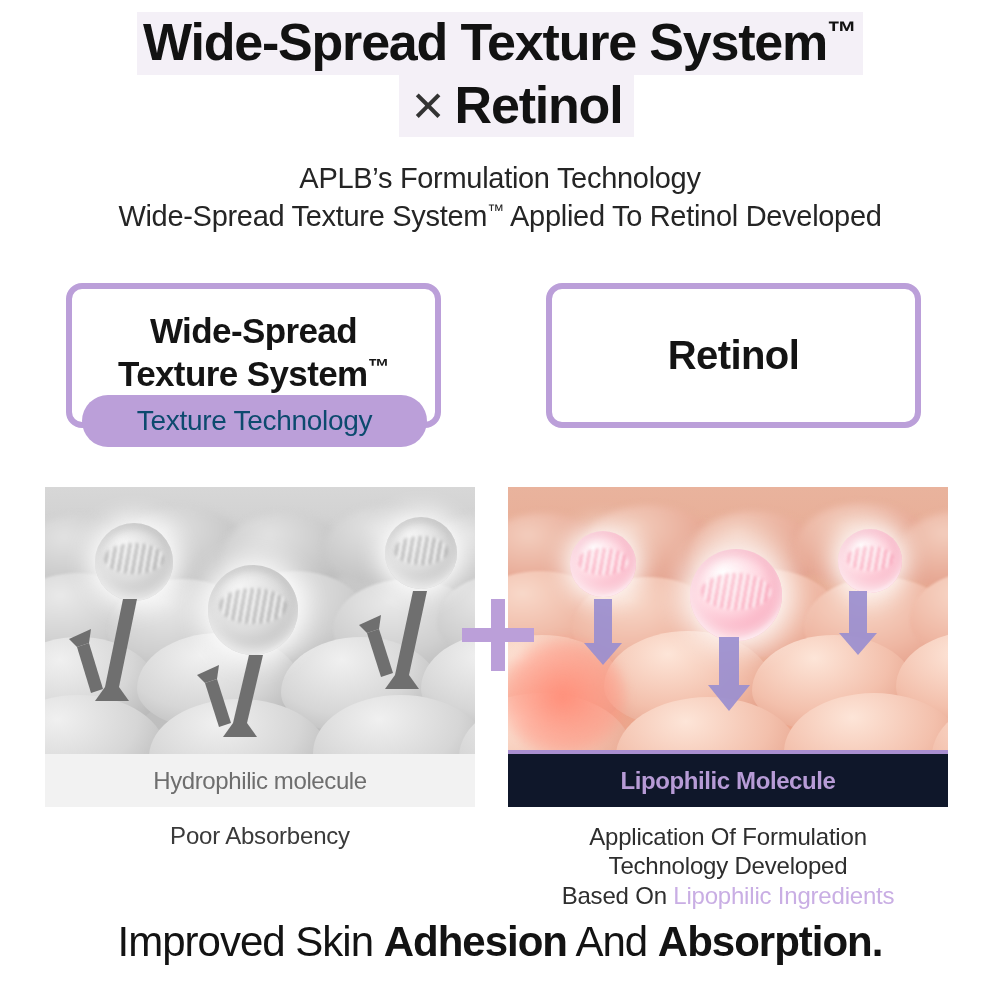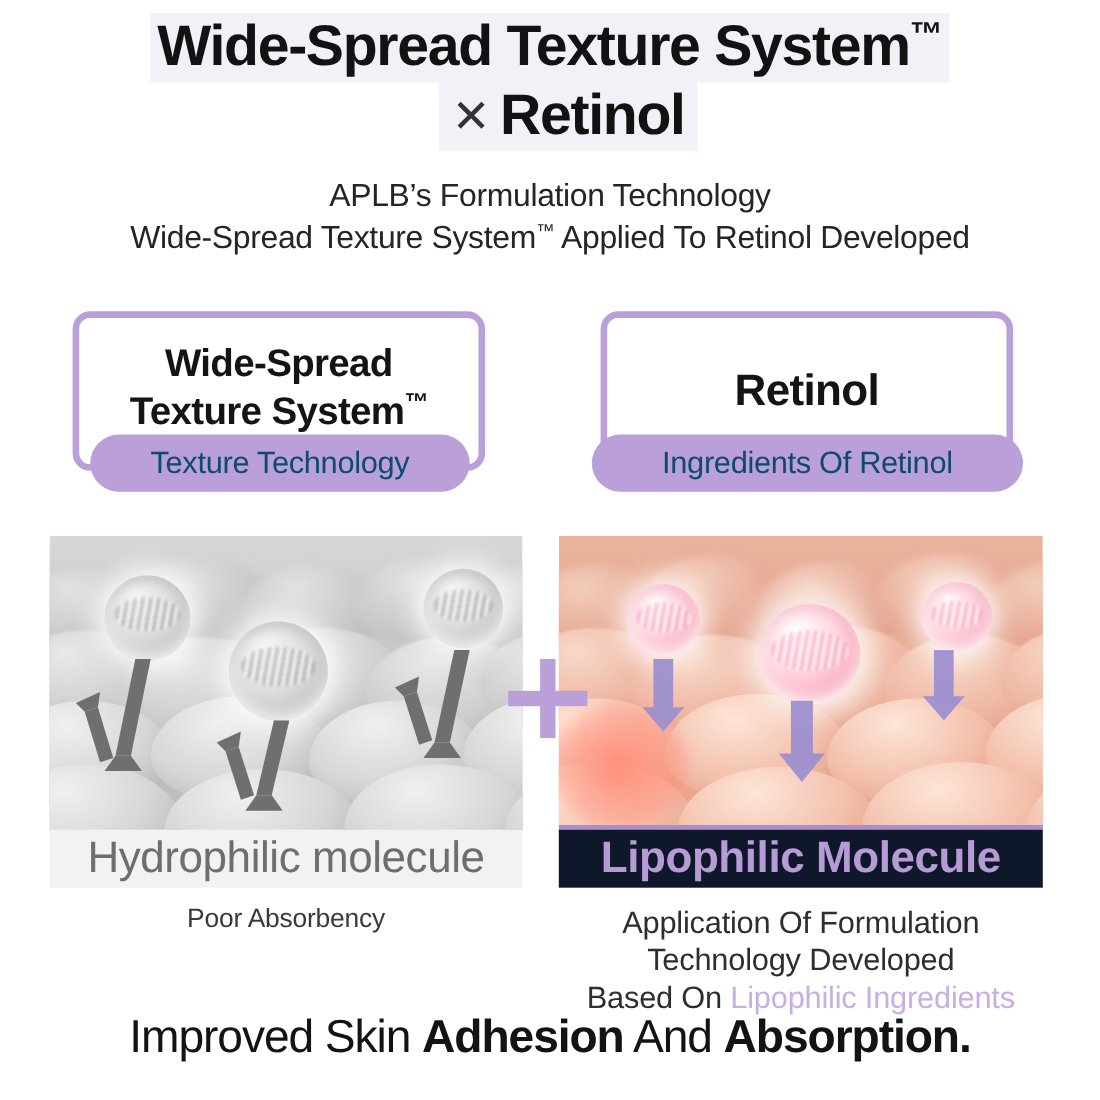--- a/index.html
+++ b/index.html
@@ -215,39 +215,39 @@
   
   .arrow{ position:absolute; z-index:6; }
 
   
   .panel-caption{
     width:100%;
     height:53px;
     display:flex;
     align-items:center;
     justify-content:center;
-    font-size:40px;
+    font-size:24px;
     letter-spacing:-0.4px;
   }
   #caption-left{ background:#f2f2f2; color:#6e6e6e; font-weight:400; }
   #caption-right{ background:#0f172a; color:#b79bd6; font-weight:bold; }
 
   
   #desc-left{
     position:absolute;
     left:45px; top:822px; width:430px;
     text-align:center;
     font-size:24px; color:#3a3a3a; font-weight:300;
     letter-spacing:-0.2px;
   }
   #desc-right{
     position:absolute;
     left:508px; top:822px; width:440px;
     text-align:center;
-    font-size:28px; color:#2e2e2e; font-weight:300;
+    font-size:24px; color:#2e2e2e; font-weight:300;
     line-height:1.22;
     letter-spacing:-0.2px;
   }
   #desc-right .hl-purple{ color:#c9aee4; }
 
   
   #footer-tagline{
     position:absolute;
     left:0; top:918px; width:1000px;
     text-align:center;
@@ -293,23 +293,20 @@
     <div class="bar-h"></div>
     <div class="bar-v"></div>
   </div>
 
   <div class="formula-card" id="card-right">
     <div class="card-text">
       <span>Retinol</span>
     </div>
   </div>
 
-  <div class="formula-badge" id="badge-right">
-    <span>Ingredients Of Retinol</span>
-  </div>
 </div>
 
 <div id="panels">
 
   <div class="panel" id="panel-left">
     <div class="panel-art">
       <div class="bg-wash"></div>
 
       <div class="cellbed">
 

